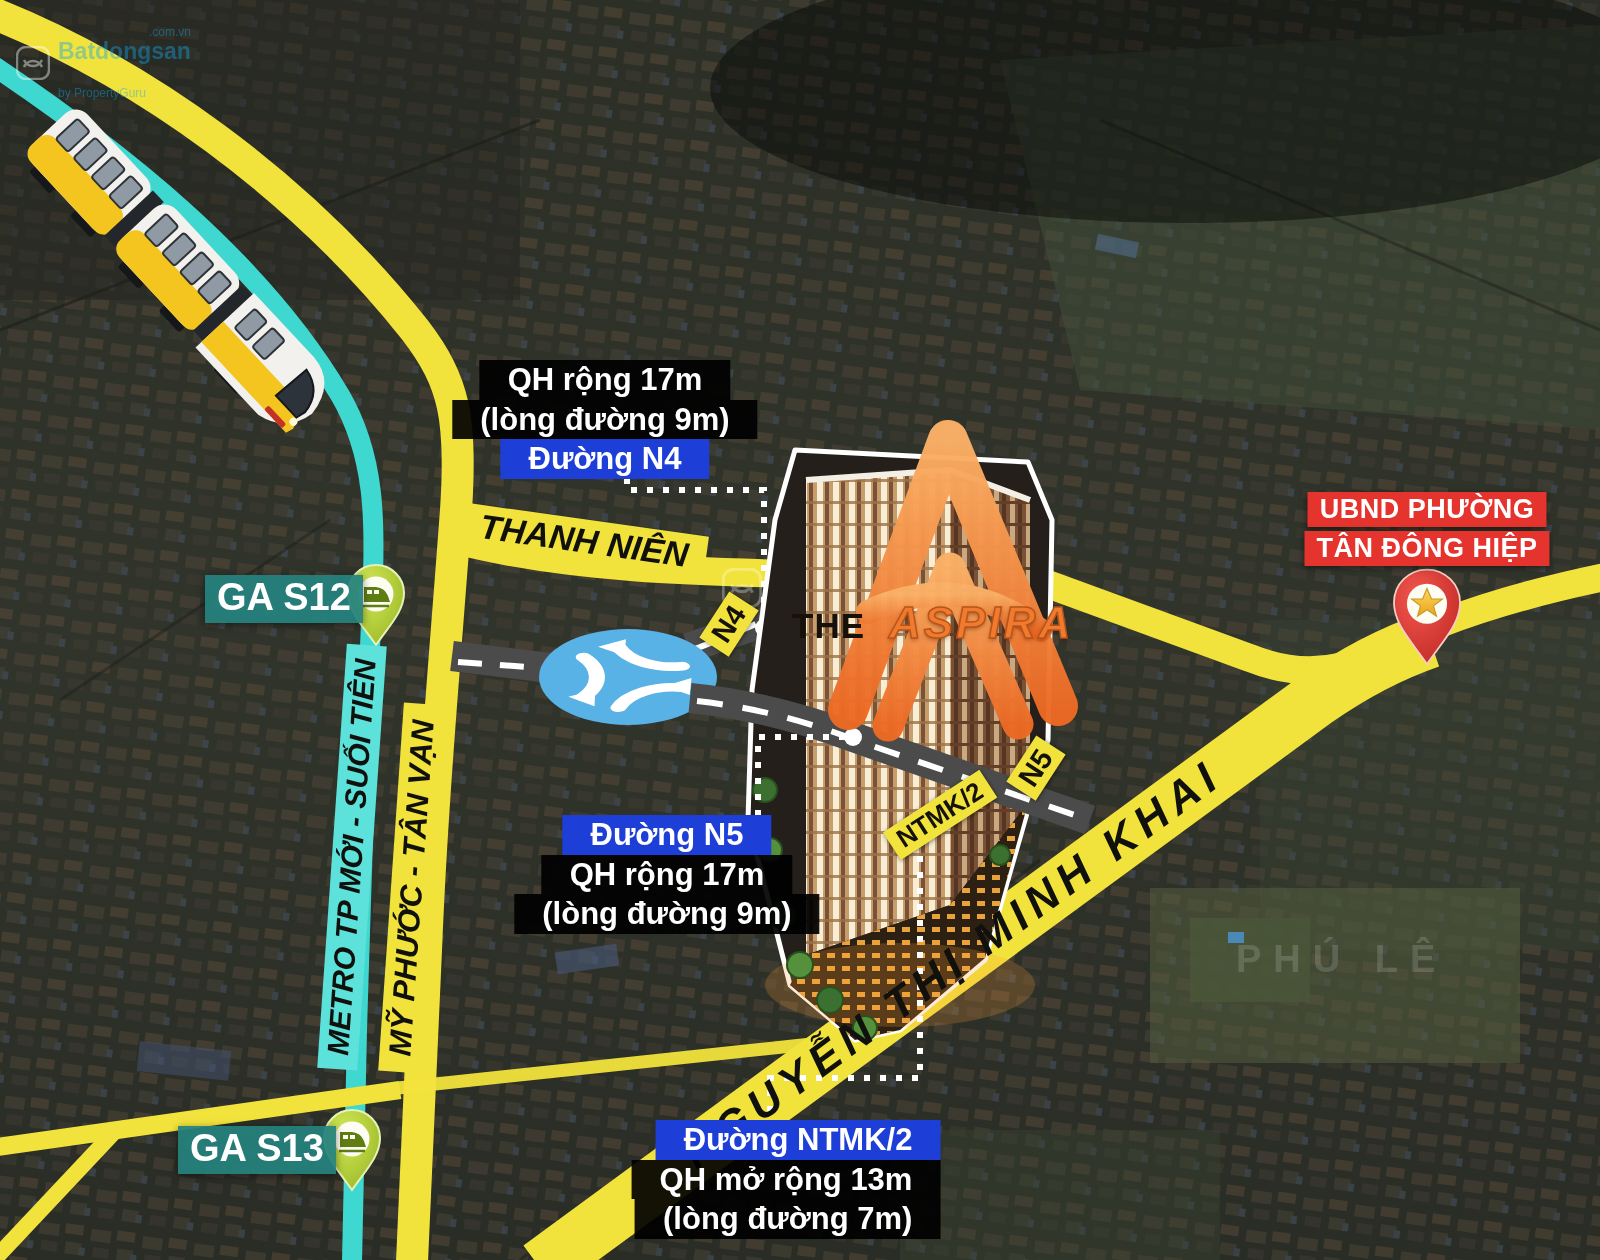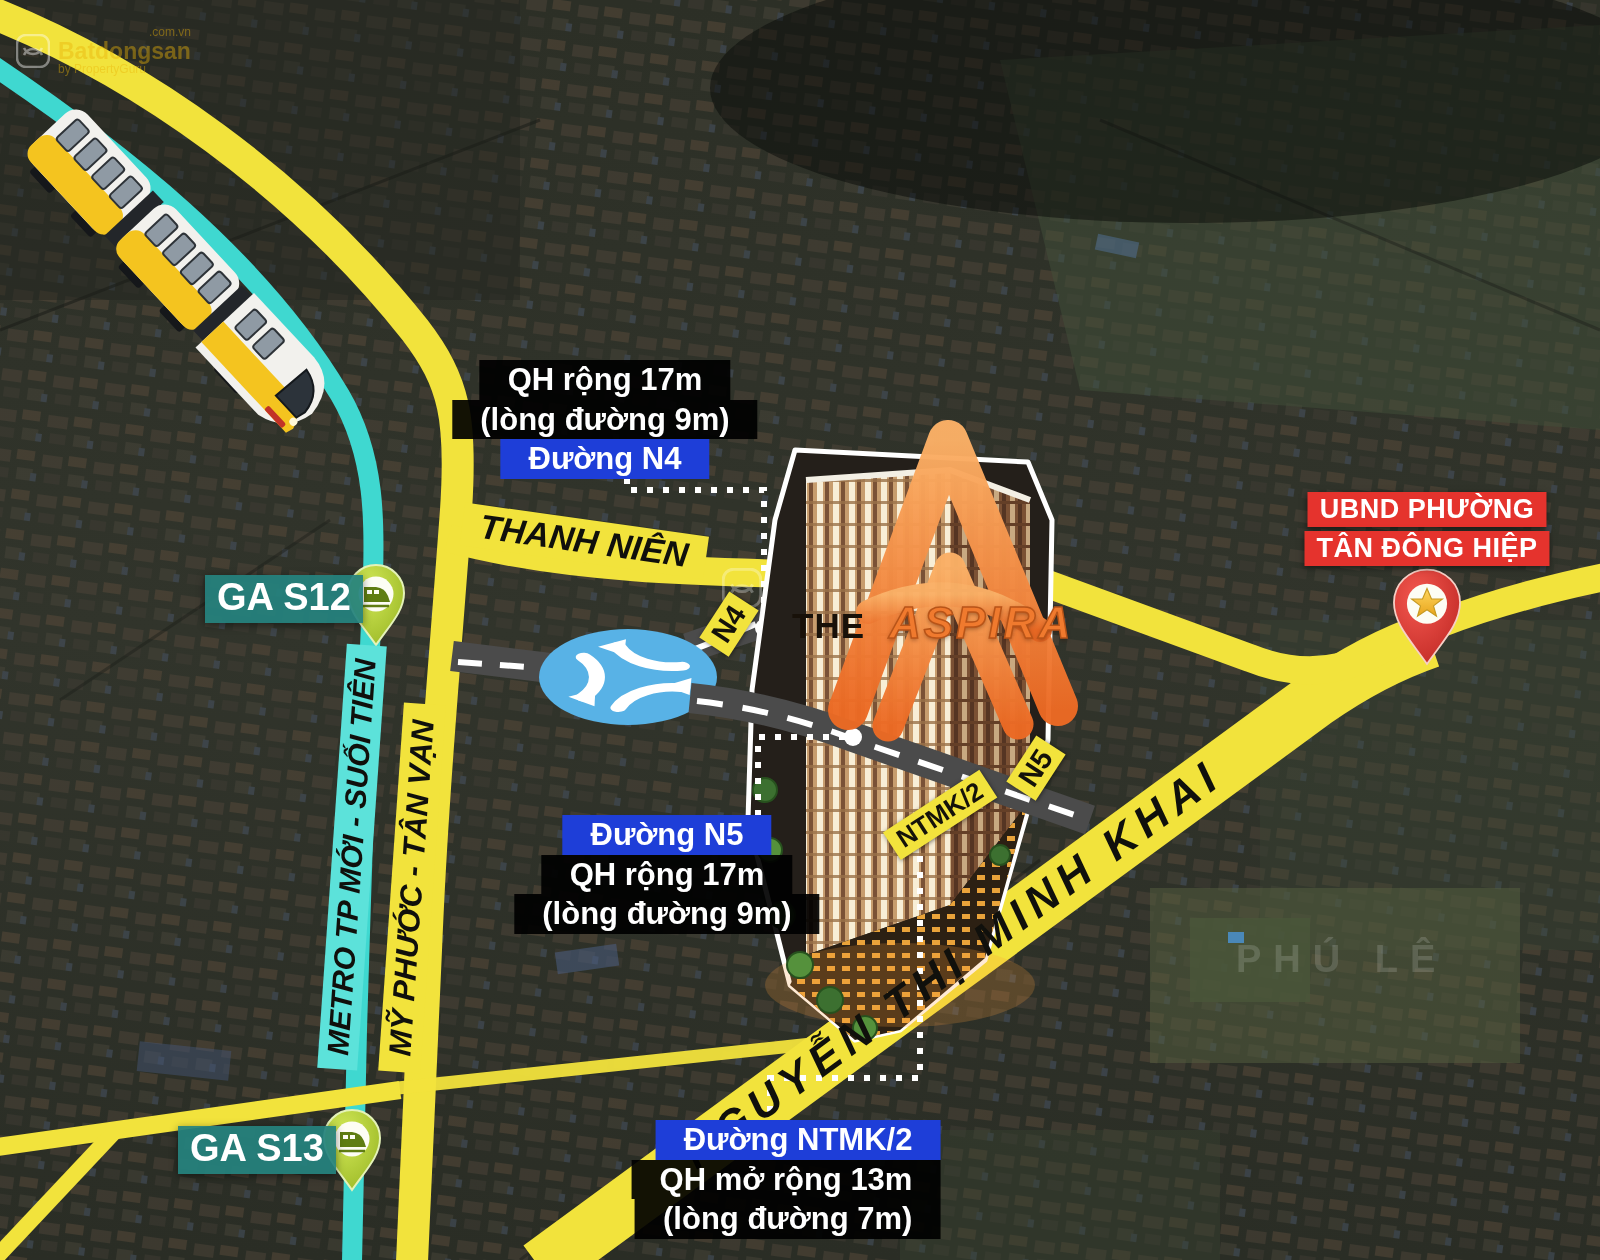--- a/index.html
+++ b/index.html
@@ -38,26 +38,26 @@
   
   .ubnd{display:flex;flex-direction:column;align-items:center;gap:4px;}
   .redchip{background:var(--label-red,#e5332d);color:#fff;font-weight:bold;font-size:27px;
     padding:2px 12px;letter-spacing:.5px;box-shadow:0 2px 6px rgba(0,0,0,.5);}
   
   .wordmark{display:flex;align-items:baseline;gap:24px;}
   .wordmark .the{font-size:35px;font-weight:900;color:#181109;letter-spacing:1px;}
   .wordmark .aspira{font-size:44px;font-weight:900;font-style:italic;color:var(--logo-orange,#f07a2e);
     letter-spacing:3px;-webkit-text-stroke:1.5px #b85418;text-shadow:0 2px 4px rgba(60,20,0,.45);}
   
-  .wm{color:#eab308;opacity:.42;}
+  .wm{color:#0ea5e9;opacity:.42;}
   .wm-tl{left:16px;top:26px;display:flex;align-items:center;gap:8px;}
   .wm-tl .col{display:flex;flex-direction:column;line-height:1.05;}
   .wm-tl .tld{font-size:12px;align-self:flex-end;}
   .wm-tl .brand{font-size:23px;font-weight:bold;}
-  .wm-tl .by{font-size:12px;}
+  .wm-tl .by{font-size:12px;margin-top:24px;}
   .wm-c{left:722px;top:568px;opacity:.30;display:flex;align-items:center;gap:8px;}
   .wm-corner{left:1236px;top:938px;font-size:38px;font-weight:bold;letter-spacing:12px;
     color:#fff;opacity:.15;}
 </style>
 </head>
 <body>
 
 <div class="stage">
 
   <svg class="layer" viewBox="0 0 1600 1260">

